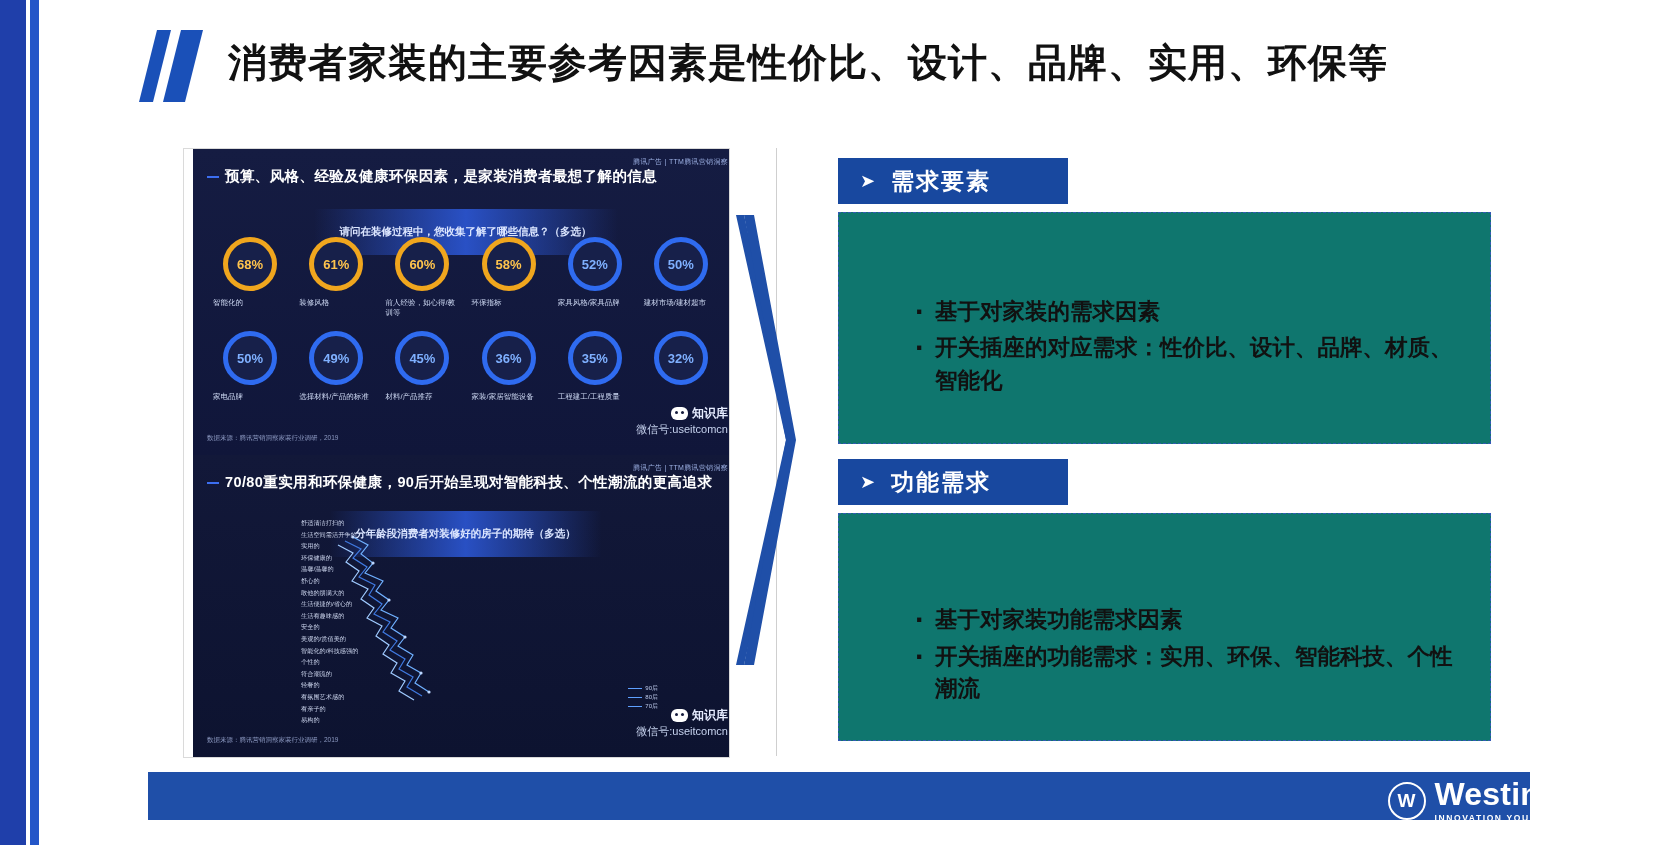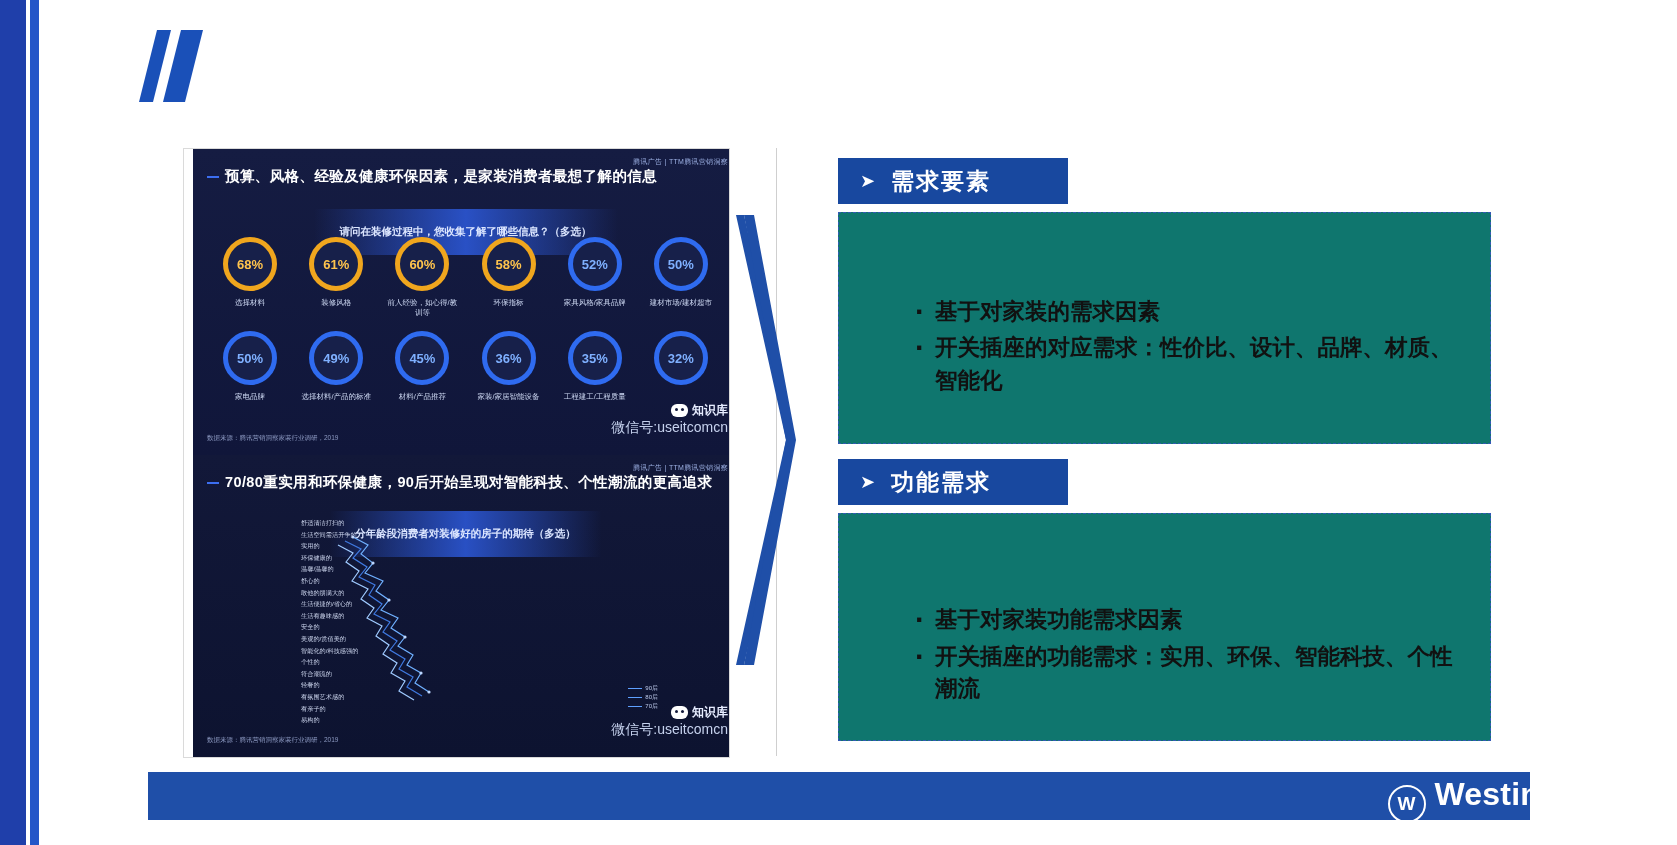--- a/index.html
+++ b/index.html
@@ -36,33 +36,33 @@
   .chart-card.bottom{top:306px;height:302px;background:linear-gradient(180deg,#121839 0%,#0d1330 100%);}
   .card-logo{position:absolute;right:10px;top:8px;font-size:7px;color:#9fb3e6;letter-spacing:.3px;}
   .card-head{position:absolute;left:14px;top:18px;right:12px;font-size:14.5px;font-weight:bold;color:#ffffff;letter-spacing:.4px;}
   .card-head .dash{display:inline-block;width:12px;height:2px;background:#3c6ef0;vertical-align:middle;margin-right:6px;}
   .sub-band{
     position:absolute;left:50%;transform:translateX(-50%);
     background:linear-gradient(90deg,rgba(40,80,200,.0),rgba(45,90,220,.85),rgba(40,80,200,.0));
     color:#dce6ff;font-size:10.5px;font-weight:bold;padding:16px 26px;border-radius:2px;white-space:nowrap;
   }
   .donut-row{position:absolute;left:0;width:545px;display:flex;justify-content:space-around;padding:0 14px;box-sizing:border-box;}
-  .donut-wrap{width:74px;text-align:center;}
+  .donut-wrap{width:74px;}
   .donut{
     width:54px;height:54px;border-radius:50%;margin:0 auto;
     display:flex;align-items:center;justify-content:center;
     font-size:13px;font-weight:bold;color:#fff;box-sizing:border-box;
   }
   .donut.or{border:5px solid #f0a61e;background:#17204a;color:#ffc44d;}
   .donut.bl{border:5px solid #2f6bf0;background:#17204a;color:#7fb0ff;}
   .donut-label{margin-top:7px;font-size:7.5px;line-height:1.35;color:#cdd8f2;}
   .card-foot{position:absolute;left:14px;font-size:6.5px;color:#8d9ac2;}
   .wechat{position:absolute;right:10px;text-align:right;color:#e6ecff;}
   .wechat .w1{font-size:12px;font-weight:bold;}
-  .wechat .w2{font-size:14px;color:#c6d2ee;}
+  .wechat .w2{font-size:11px;color:#c6d2ee;}
   .wechat .bubble{display:inline-block;width:17px;height:13px;background:#fff;border-radius:6px;vertical-align:middle;margin-right:4px;position:relative;}
   .wechat .bubble:after{content:"";position:absolute;left:4px;top:4px;width:3px;height:3px;background:#141a3c;border-radius:50%;box-shadow:6px 0 0 #141a3c;}
 
   .line-chart{position:absolute;left:0;top:0;width:545px;height:302px;}
   .ll-list{position:absolute;left:108px;top:62px;font-size:6.2px;line-height:11.6px;color:#cfd8f0;}
   .legend-box{position:absolute;right:80px;bottom:46px;font-size:6px;color:#bcc9ea;line-height:9px;}
   .legend-box i{display:inline-block;width:14px;height:1px;background:#5ea0ff;vertical-align:middle;margin-right:3px;}
 
   
   .divider{position:absolute;left:776px;top:148px;width:1px;height:608px;background:#cfcfcf;}
@@ -83,48 +83,49 @@
   .bullets li:before{content:"·";position:absolute;left:4px;top:-6px;font-size:30px;color:#111;}
 
   
   .footer{position:absolute;left:148px;top:772px;width:1382px;height:48px;background:#1f4fa8;}
   .brand{position:absolute;right:22px;top:778px;color:#fff;text-align:left;display:flex;align-items:center;}
   .brand .mark{
     width:34px;height:34px;border-radius:50%;border:2px solid #fff;
     display:flex;align-items:center;justify-content:center;font-size:19px;font-weight:bold;margin-right:9px;
   }
   .brand .b1{font-size:32px;font-weight:bold;letter-spacing:.2px;line-height:1;}
-  .brand .b2{font-size:8.5px;letter-spacing:1.6px;margin-top:9px;font-weight:bold;}
+  .brand .b2{font-size:8.5px;letter-spacing:1.6px;margin-top:3px;font-weight:bold;}
 </style>
 </head>
 <body>
 
 <div class="slide">
 
   <div class="edge-bar"></div>
   <div class="edge-bar2"></div>
 
   <div class="title-mark">
     <div class="s1"></div>
       <div class="s2"></div>
   </div>
+  <div class="slide-title">消费者家装的主要参考因素是性价比、设计、品牌、实用、环保等</div>
 
   <div class="img-panel">
 
     <div class="chart-card top">
       <div class="card-logo">腾讯广告 | TTM腾讯营销洞察</div>
       <div class="card-head">
         <span class="dash"></span><span>预算、风格、经验及健康环保因素，是家装消费者最想了解的信息</span>
       </div>
       <div class="sub-band" style="top:60px;">请问在装修过程中，您收集了解了哪些信息？（多选）</div>
 
       <div class="donut-row" style="top:88px;">
         <div class="donut-wrap">
           <div class="donut or">68%</div>
-          <div class="donut-label">选择材料</div>
+          <div class="donut-label">智能化的</div>
         </div>
         <div class="donut-wrap">
           <div class="donut or">61%</div>
           <div class="donut-label">装修风格</div>
         </div>
         <div class="donut-wrap">
           <div class="donut or">60%</div>
           <div class="donut-label">前人经验，如心得/教训等</div>
         </div>
         <div class="donut-wrap">

